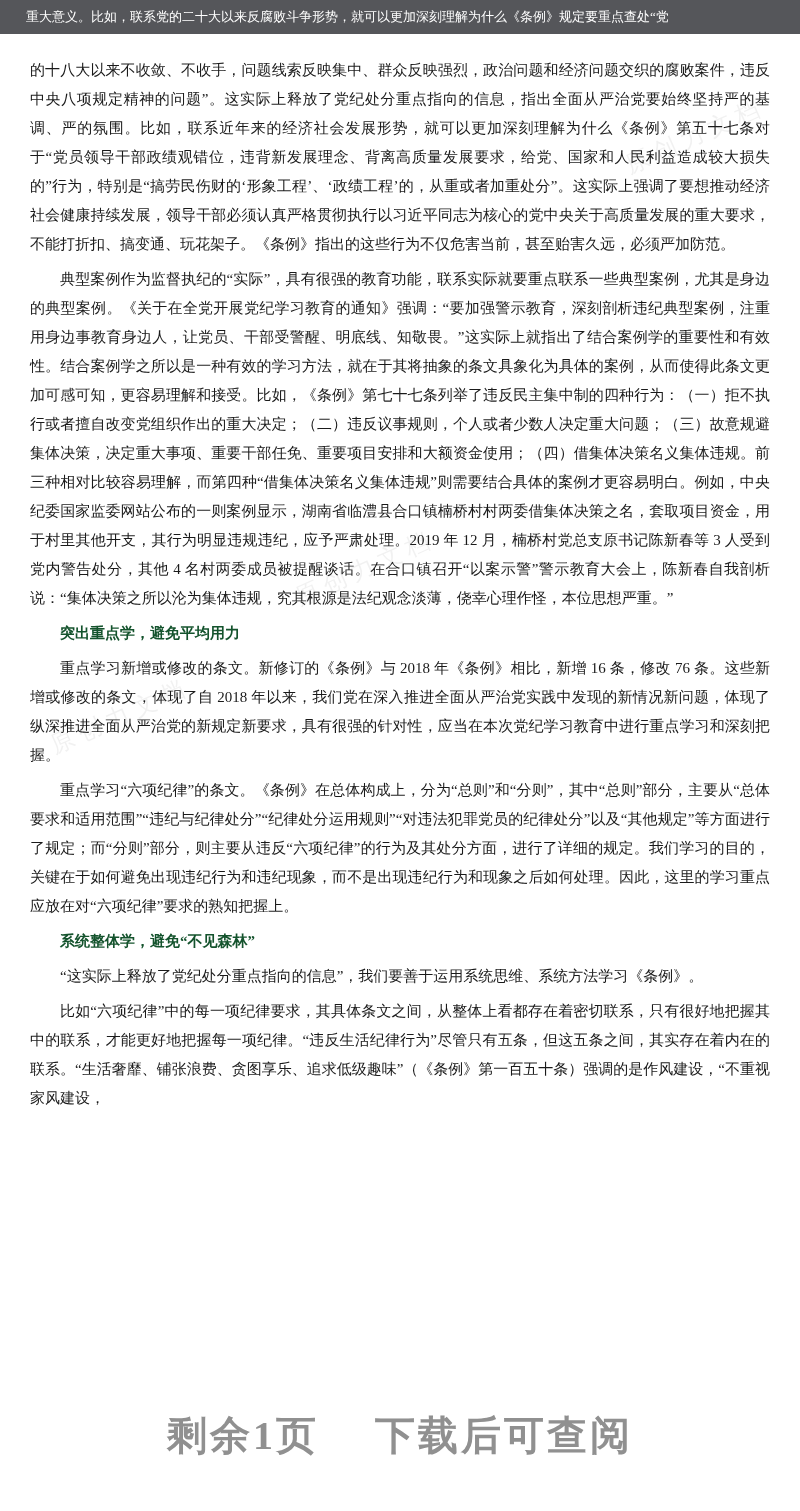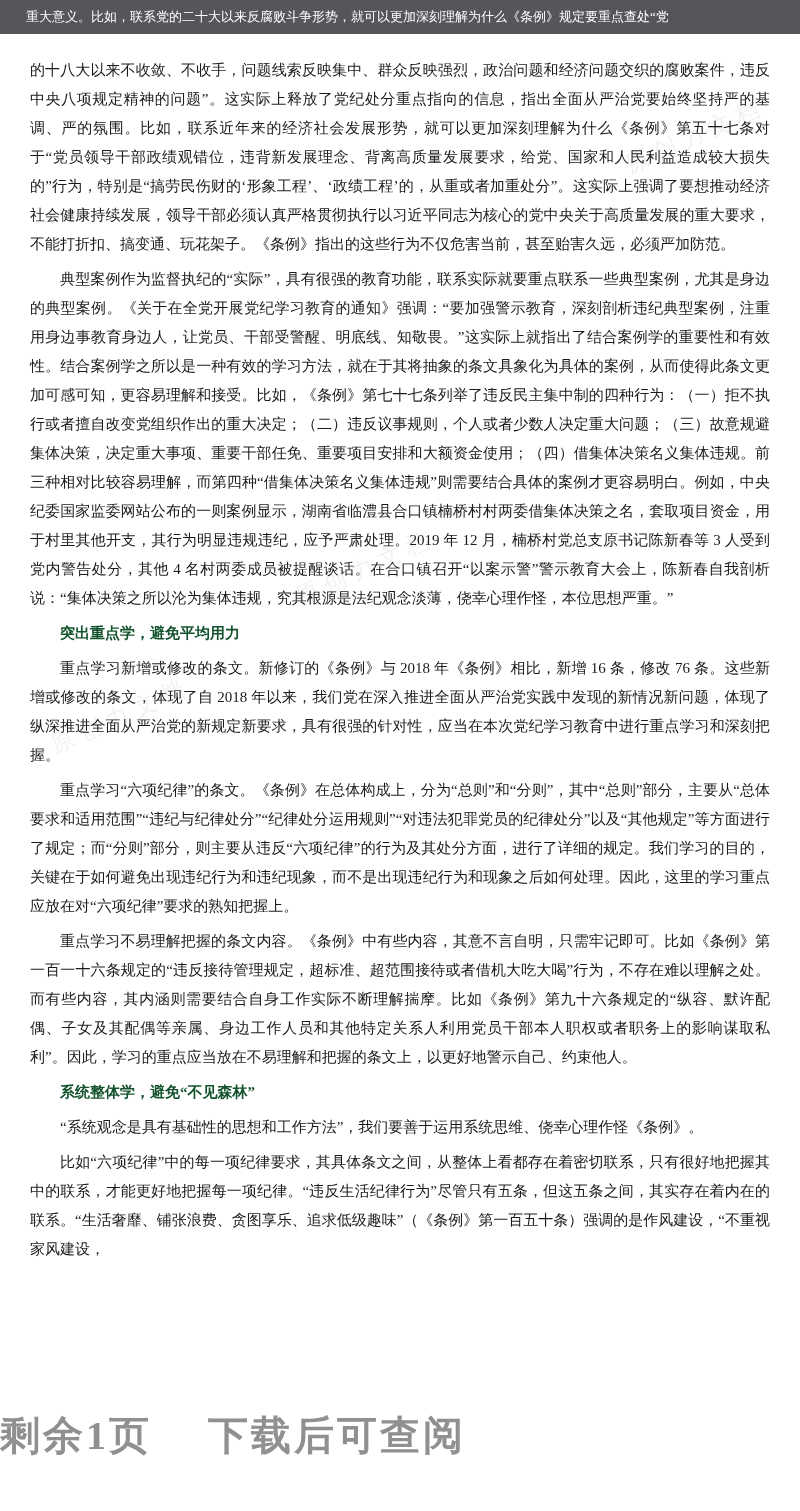--- a/index.html
+++ b/index.html
@@ -49,21 +49,21 @@
   .content p.no-indent { text-indent: 0; }
   .content p.heading {
     font-weight: bold;
     color: #14532d;
     margin: 5px 0 6px 0;
   }
   .footer {
     position: absolute;
     top: 1408px;
     left: 0; right: 0;
-    text-align: left;
+    text-align: center;
     color: #909090;
     font-size: 40px;
     font-weight: 700;
     letter-spacing: 3px;
     white-space: nowrap;
   }
   .footer .gap { display: inline-block; width: 56px; }
   .wm {
     position: absolute;
     color: #000000;
@@ -90,23 +90,22 @@
   <span class="wm wm1">原创力文档</span>
   <span class="wm wm2">原创力文档</span>
   <span class="wm wm3">原创力文档</span>
 
   <div class="content" id="doc-body">
       <p class="no-indent">的十八大以来不收敛、不收手，问题线索反映集中、群众反映强烈，政治问题和经济问题交织的腐败案件，违反中央八项规定精神的问题”。这实际上释放了党纪处分重点指向的信息，指出全面从严治党要始终坚持严的基调、严的氛围。比如，联系近年来的经济社会发展形势，就可以更加深刻理解为什么《条例》第五十七条对于“党员领导干部政绩观错位，违背新发展理念、背离高质量发展要求，给党、国家和人民利益造成较大损失的”行为，特别是“搞劳民伤财的‘形象工程’、‘政绩工程’的，从重或者加重处分”。这实际上强调了要想推动经济社会健康持续发展，领导干部必须认真严格贯彻执行以习近平同志为核心的党中央关于高质量发展的重大要求，不能打折扣、搞变通、玩花架子。《条例》指出的这些行为不仅危害当前，甚至贻害久远，必须严加防范。</p>
       <p class="">典型案例作为监督执纪的“实际”，具有很强的教育功能，联系实际就要重点联系一些典型案例，尤其是身边的典型案例。《关于在全党开展党纪学习教育的通知》强调：“要加强警示教育，深刻剖析违纪典型案例，注重用身边事教育身边人，让党员、干部受警醒、明底线、知敬畏。”这实际上就指出了结合案例学的重要性和有效性。结合案例学之所以是一种有效的学习方法，就在于其将抽象的条文具象化为具体的案例，从而使得此条文更加可感可知，更容易理解和接受。比如，《条例》第七十七条列举了违反民主集中制的四种行为：（一）拒不执行或者擅自改变党组织作出的重大决定；（二）违反议事规则，个人或者少数人决定重大问题；（三）故意规避集体决策，决定重大事项、重要干部任免、重要项目安排和大额资金使用；（四）借集体决策名义集体违规。前三种相对比较容易理解，而第四种“借集体决策名义集体违规”则需要结合具体的案例才更容易明白。例如，中央纪委国家监委网站公布的一则案例显示，湖南省临澧县合口镇楠桥村村两委借集体决策之名，套取项目资金，用于村里其他开支，其行为明显违规违纪，应予严肃处理。2019 年 12 月，楠桥村党总支原书记陈新春等 3 人受到党内警告处分，其他 4 名村两委成员被提醒谈话。在合口镇召开“以案示警”警示教育大会上，陈新春自我剖析说：“集体决策之所以沦为集体违规，究其根源是法纪观念淡薄，侥幸心理作怪，本位思想严重。”</p>
       <p class="heading ">突出重点学，避免平均用力</p>
       <p class="">重点学习新增或修改的条文。新修订的《条例》与 2018 年《条例》相比，新增 16 条，修改 76 条。这些新增或修改的条文，体现了自 2018 年以来，我们党在深入推进全面从严治党实践中发现的新情况新问题，体现了纵深推进全面从严治党的新规定新要求，具有很强的针对性，应当在本次党纪学习教育中进行重点学习和深刻把握。</p>
       <p class="">重点学习“六项纪律”的条文。《条例》在总体构成上，分为“总则”和“分则”，其中“总则”部分，主要从“总体要求和适用范围”“违纪与纪律处分”“纪律处分运用规则”“对违法犯罪党员的纪律处分”以及“其他规定”等方面进行了规定；而“分则”部分，则主要从违反“六项纪律”的行为及其处分方面，进行了详细的规定。我们学习的目的，关键在于如何避免出现违纪行为和违纪现象，而不是出现违纪行为和现象之后如何处理。因此，这里的学习重点应放在对“六项纪律”要求的熟知把握上。</p>
-      <p class="">重点学习不易理解把握的条文内容。《条例》中有些内容，其意不言自明，只需牢记即可。比如《条例》第一百一十六条规定的“违反接待管理规定，超标准、超范围接待或者借机大吃大喝”行为，不存在难以理解之处。而有些内容，其内涵则需要结合自身工作实际不断理解揣摩。比如《条例》第九十六条规定的“纵容、默许配偶、子女及其配偶等亲属、身边工作人员和其他特定关系人利用党员干部本人职权或者职务上的影响谋取私利”。因此，学习的重点应当放在不易理解和把握的条文上，以更好地警示自己、约束他人。</p>
       <p class="heading ">系统整体学，避免“不见森林”</p>
-      <p class="">“系统观念是具有基础性的思想和工作方法”，我们要善于运用系统思维、侥幸心理作怪《条例》。</p>
+      <p class="">“这实际上释放了党纪处分重点指向的信息”，我们要善于运用系统思维、系统方法学习《条例》。</p>
       <p class="">比如“六项纪律”中的每一项纪律要求，其具体条文之间，从整体上看都存在着密切联系，只有很好地把握其中的联系，才能更好地把握每一项纪律。“违反生活纪律行为”尽管只有五条，但这五条之间，其实存在着内在的联系。“生活奢靡、铺张浪费、贪图享乐、追求低级趣味”（《条例》第一百五十条）强调的是作风建设，“不重视家风建设，</p>
     </div>
 
   <div class="footer">
     <span>剩余1页</span><span class="gap"></span><span>下载后可查阅</span>
   </div>
 
 </div>
 
 </body></html>

